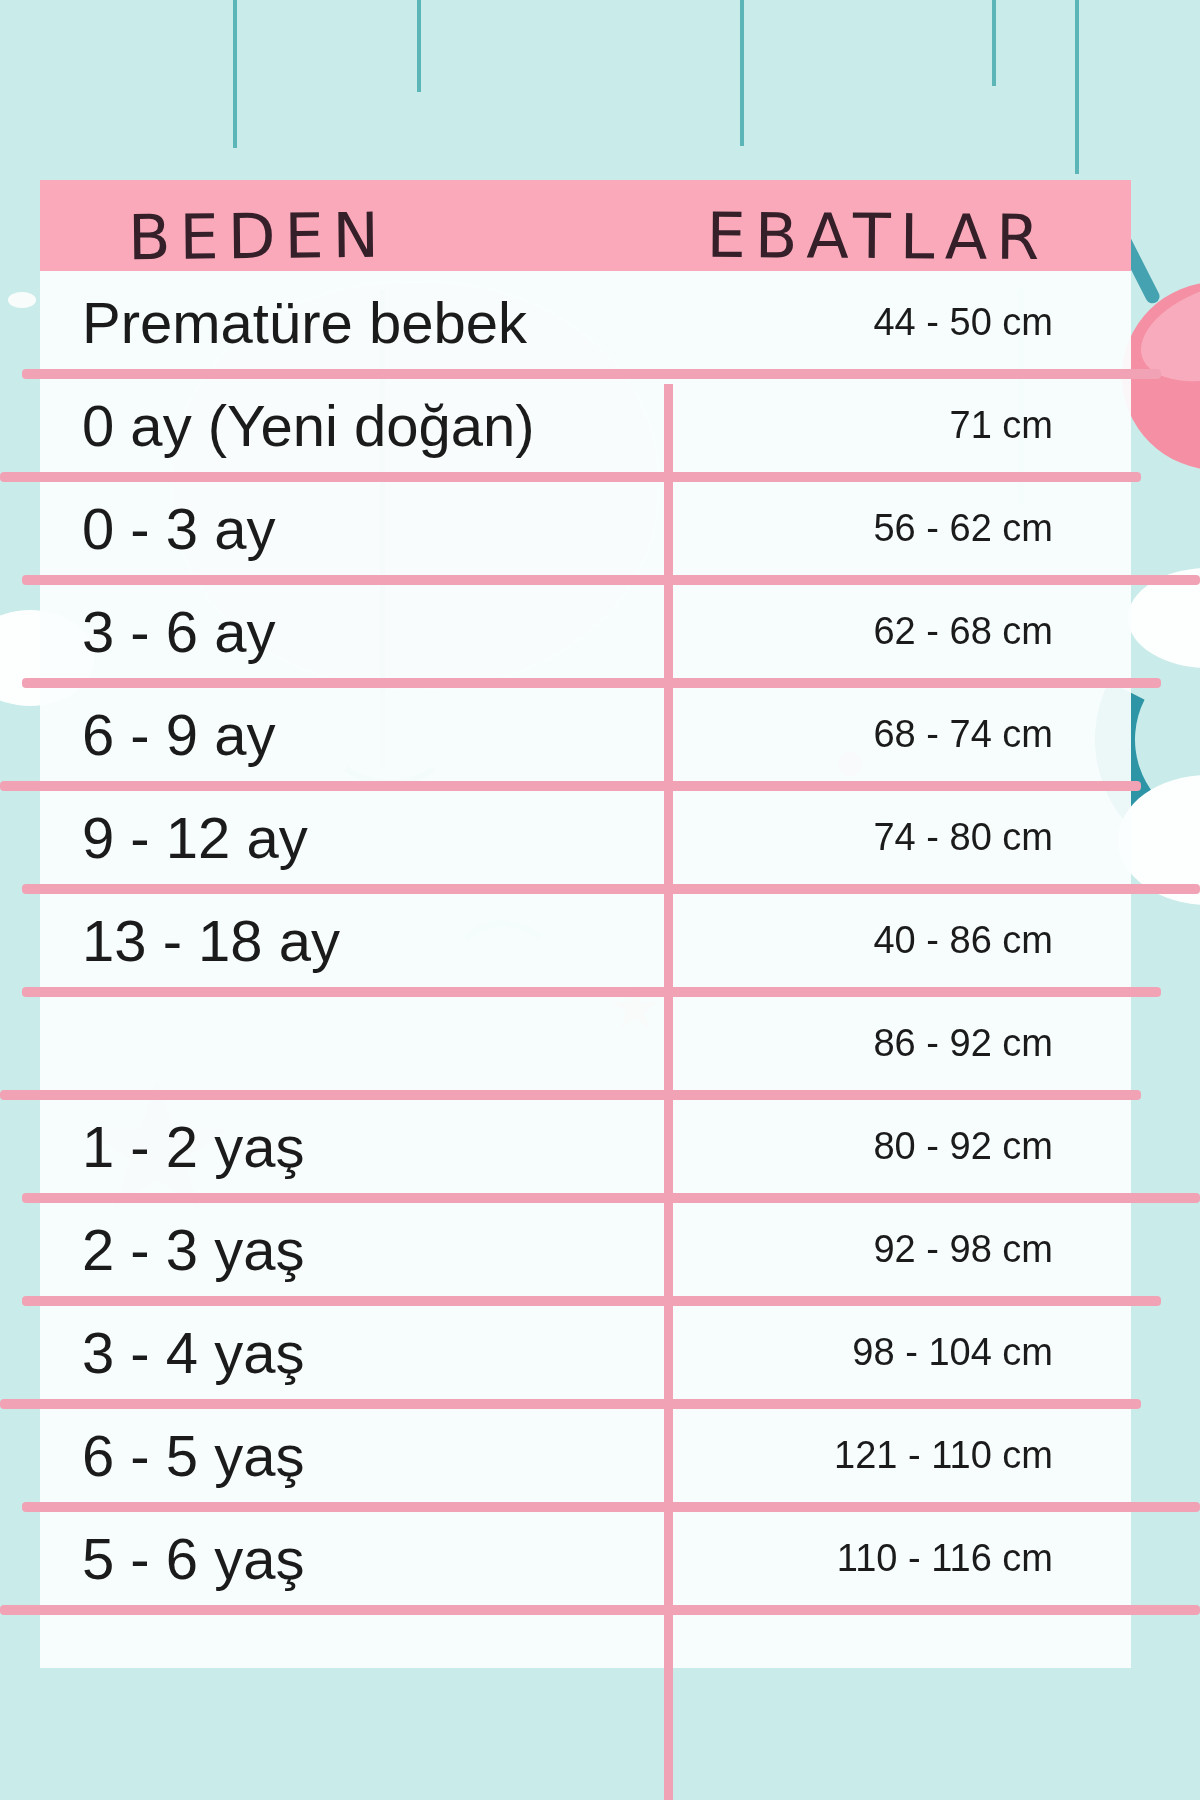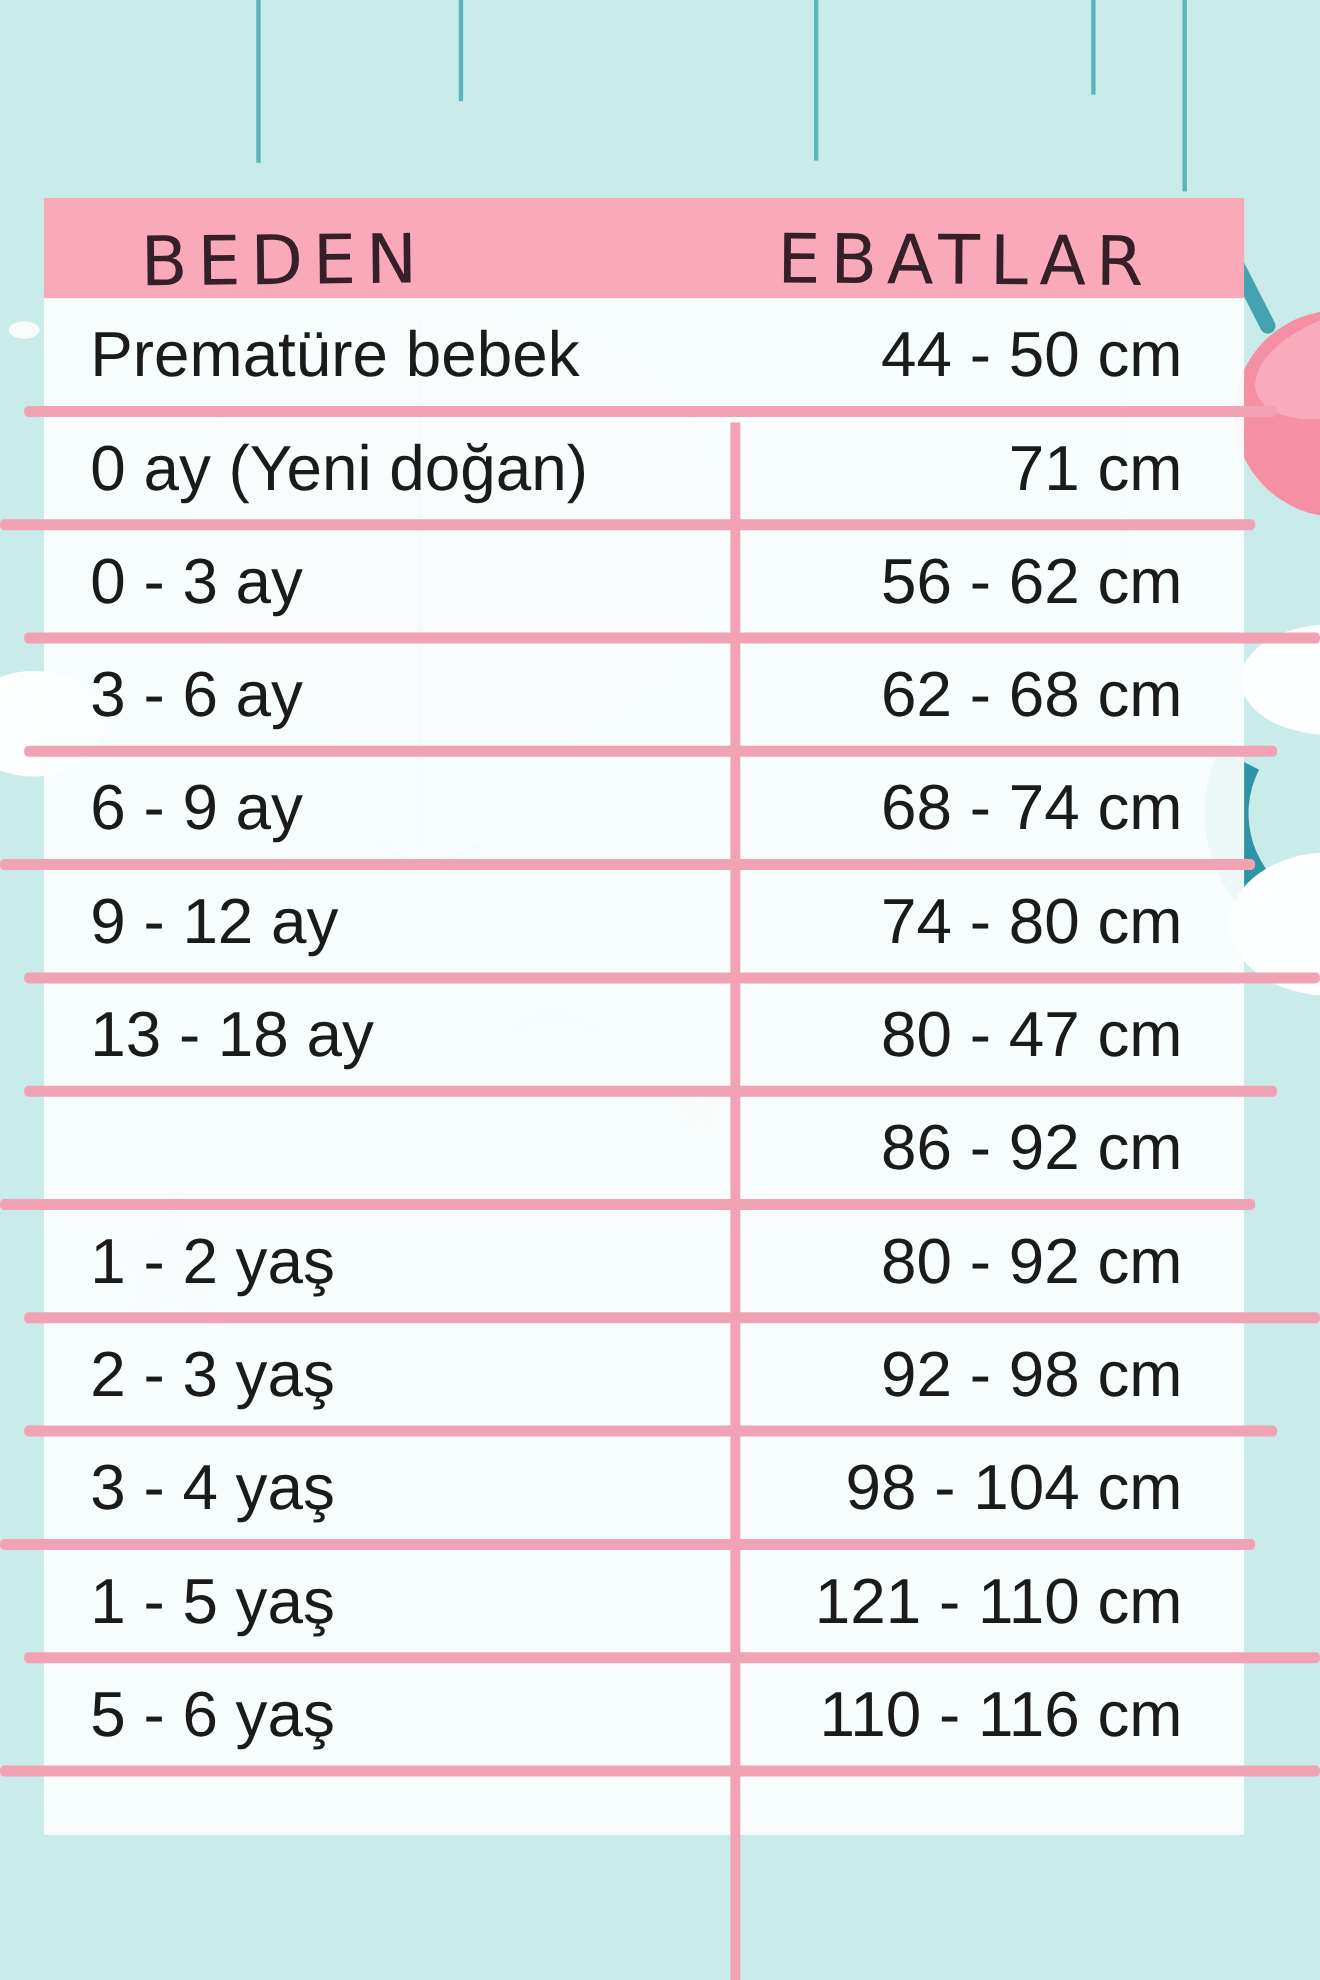--- a/index.html
+++ b/index.html
@@ -46,21 +46,21 @@
   .table-wrap{position:absolute;left:40px;top:180px;width:1091px;z-index:2;}
   .thead{position:relative;height:91px;background:#f9a9ba;z-index:4;}
   .th{position:absolute;top:0;height:113px;display:flex;align-items:center;
       color:#35202a;font-family:"DejaVu Sans", sans-serif;font-size:62px;font-weight:500;letter-spacing:9px;}
   .th-beden{left:88px;transform:rotate(-.6deg);}
   .th-ebatlar{left:584px;width:507px;justify-content:center;transform:rotate(.4deg);}
   .tbody{position:relative;background:rgba(251,254,254,.93);}
   .row{position:relative;height:103px;display:flex;align-items:center;}
   .row.empty{height:58px;}
   .c1{padding-left:42px;width:540px;font-size:58px;color:#1b1b1b;white-space:nowrap;}
-  .c2{position:absolute;left:640px;right:56px;text-align:right;font-size:58px;color:#1b1b1b;white-space:nowrap;}
+  .c2{position:absolute;left:640px;right:78px;text-align:right;font-size:38px;color:#1b1b1b;white-space:nowrap;}
   .sep{position:absolute;bottom:-5px;height:10px;background:#f1a3b5;border-radius:4px;z-index:5;}
   .row:nth-of-type(3n+1) .sep{left:-18px;right:-30px;}
   .row:nth-of-type(3n+2) .sep{left:-40px;right:-10px;}
   .row:nth-of-type(3n)   .sep{left:-18px;right:-69px;}
   .row:nth-of-type(13)   .sep{left:-40px;right:-69px;}
   .divider{position:absolute;left:624px;top:113px;width:9px;height:1442px;background:#f1a3b5;z-index:3;}
 </style>
 </head>
 <body>
 
@@ -122,21 +122,21 @@
         <span class="c2">68 - 74 cm</span>
         <span class="sep"></span>
       </div>
       <div class="row">
         <span class="c1">9 - 12 ay</span>
         <span class="c2">74 - 80 cm</span>
         <span class="sep"></span>
       </div>
       <div class="row">
         <span class="c1">13 - 18 ay</span>
-        <span class="c2">80 - 47 cm</span>
+        <span class="c2">40 - 86 cm</span>
         <span class="sep"></span>
       </div>
       <div class="row">
         <span class="c2">86 - 92 cm</span>
         <span class="sep"></span>
       </div>
       <div class="row">
         <span class="c1">1 - 2 yaş</span>
         <span class="c2">80 - 92 cm</span>
         <span class="sep"></span>
@@ -145,21 +145,21 @@
         <span class="c1">2 - 3 yaş</span>
         <span class="c2">92 - 98 cm</span>
         <span class="sep"></span>
       </div>
       <div class="row">
         <span class="c1">3 - 4 yaş</span>
         <span class="c2">98 - 104 cm</span>
         <span class="sep"></span>
       </div>
       <div class="row">
-        <span class="c1">1 - 5 yaş</span>
+        <span class="c1">6 - 5 yaş</span>
         <span class="c2">121 - 110 cm</span>
         <span class="sep"></span>
       </div>
       <div class="row">
         <span class="c1">5 - 6 yaş</span>
         <span class="c2">110 - 116 cm</span>
         <span class="sep"></span>
       </div>
       <div class="row empty"></div>
       <div class="divider"></div>

